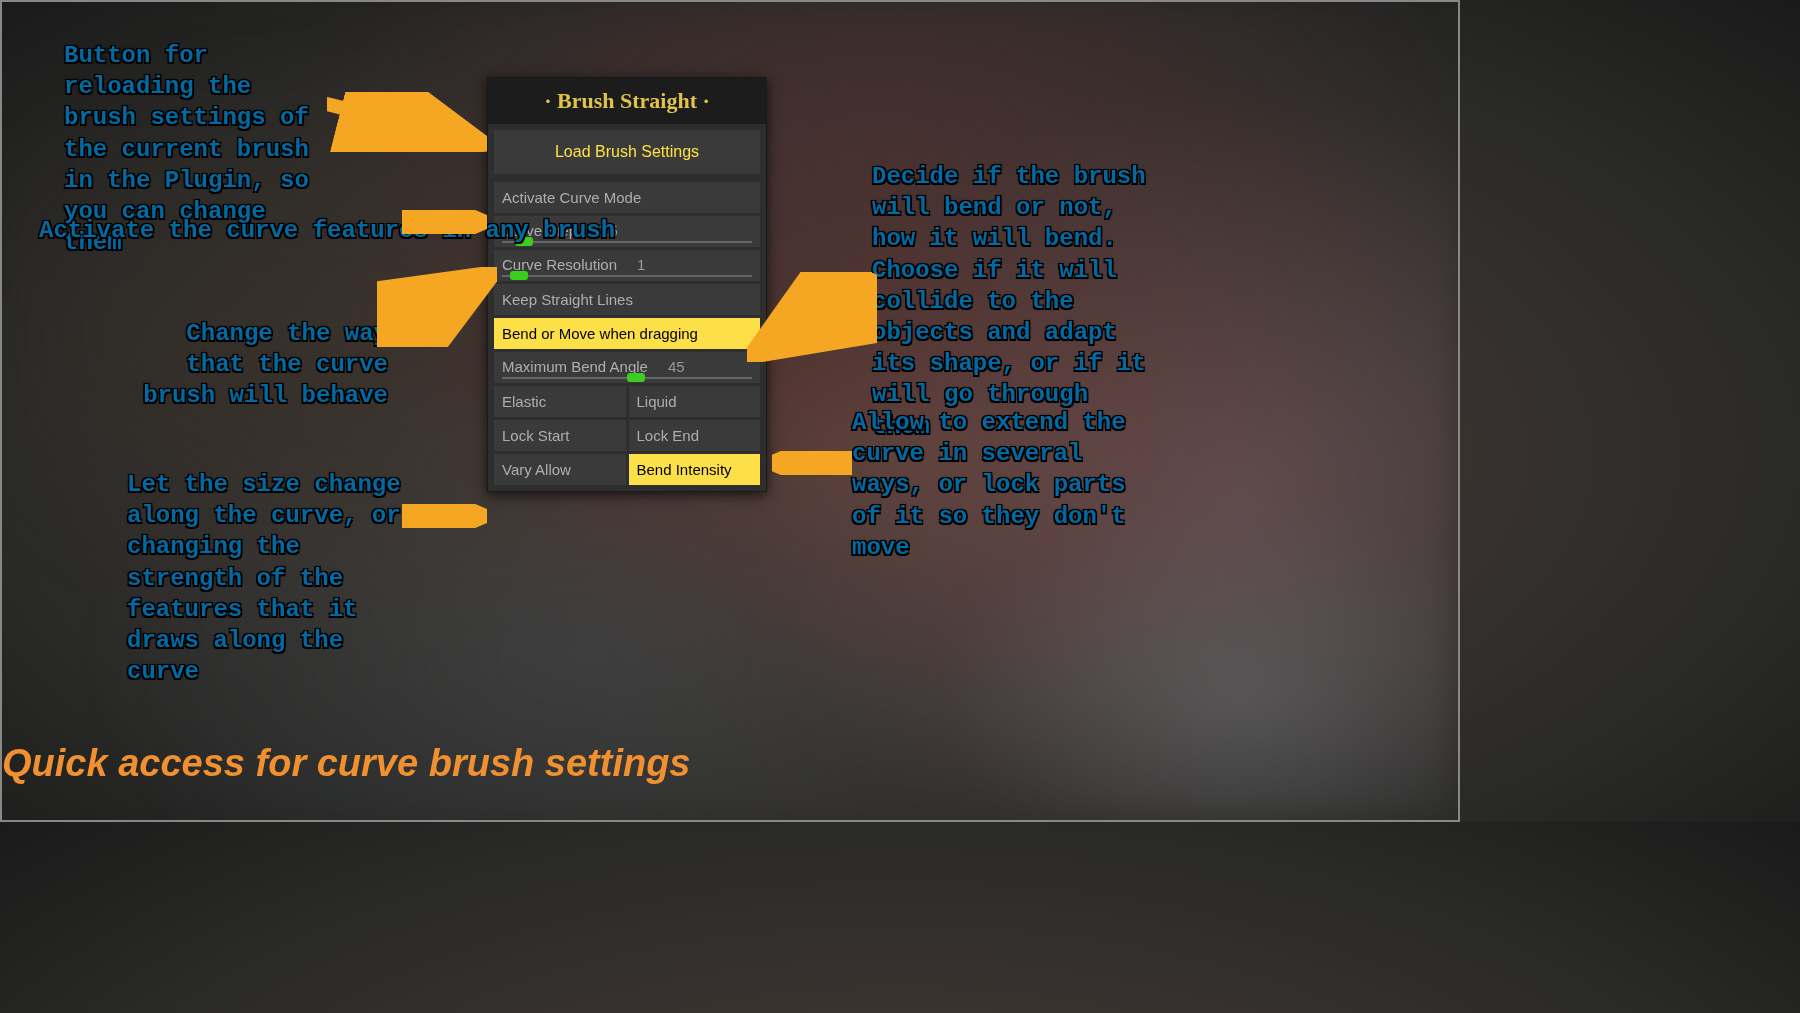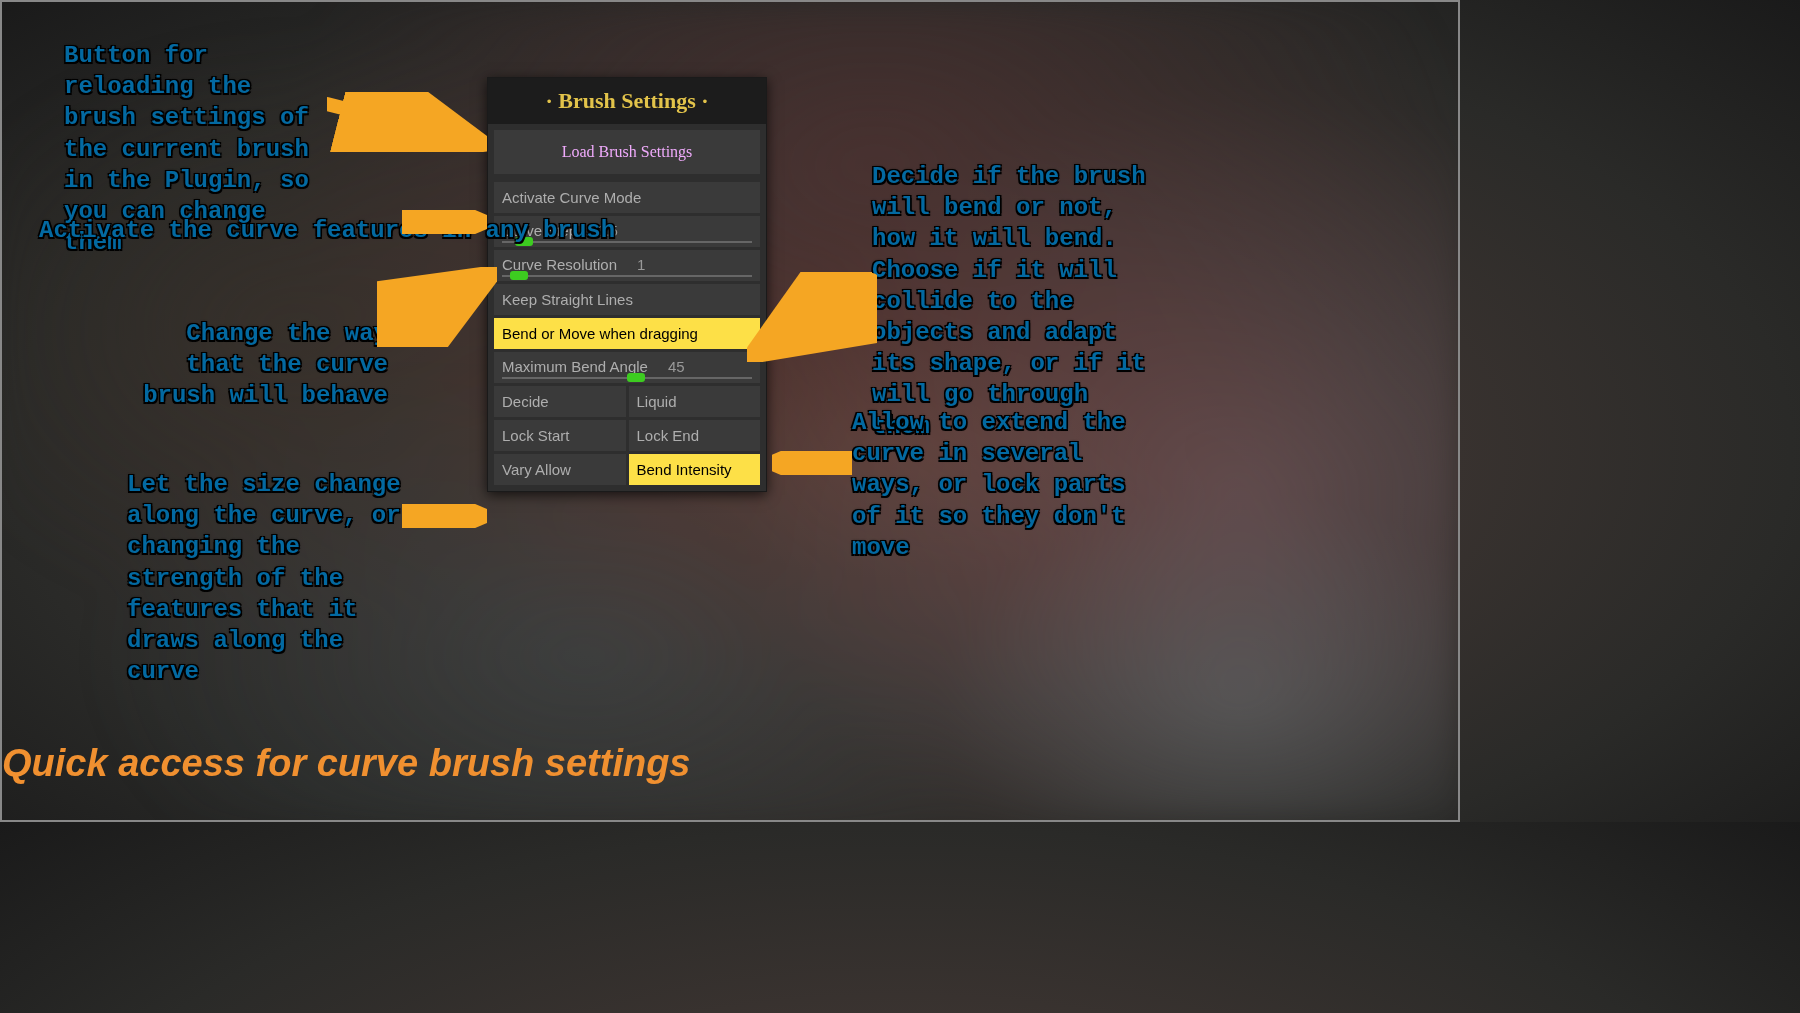--- a/index.html
+++ b/index.html
@@ -49,27 +49,27 @@
       font-family: "Palatino", "Georgia", serif;
     }
     .panel-body {
       padding: 6px;
     }
     .btn-large {
       display: flex;
       align-items: center;
       justify-content: center;
       background: #3a3a3a;
-      color: #f0abfc;
+      color: #fde047;
       font-size: 16px;
       height: 44px;
       width: 100%;
       border: none;
       cursor: pointer;
-      font-family: Liberation Serif, serif;
+      font-family: Liberation Sans, sans-serif;
     }
     .row-btn {
       display: block;
       width: 100%;
       text-align: left;
       background: #3a3a3a;
       color: #aeaeae;
       font-size: 15px;
       padding: 7px 8px;
       border: none;
@@ -146,21 +146,21 @@
       font-style: italic;
       font-family: Arial, sans-serif;
     }
   </style>
 </head>
 <body>
 
 <div class="bg-blur"></div>
 
 <div class="panel">
-  <div class="panel-header">· Brush Settings ·</div>
+  <div class="panel-header">· Brush Straight ·</div>
   <div class="panel-body">
     <button class="btn-large">Load Brush Settings</button>
     <button class="row-btn" style="margin-top:8px">Activate Curve Mode</button>
 
     <div class="slider-row">
       <div class="slider-label-row">
         <span>Curve Step</span>
         <span class="slider-value">0.5</span>
       </div>
       <div class="slider-track">
@@ -186,21 +186,21 @@
         <span>Maximum Bend Angle</span>
         <span class="slider-value">45</span>
       </div>
       <div class="slider-track">
           <div class="slider-thumb" style="left:50%"></div>
         </div>
     </div>
 
 
     <div class="split-row">
-      <button class="row-btn">Decide</button>
+      <button class="row-btn">Elastic</button>
       <button class="row-btn">Liquid</button>
     </div>
     <div class="split-row">
       <button class="row-btn">Lock Start</button>
       <button class="row-btn">Lock End</button>
     </div>
     <div class="split-row">
       <button class="row-btn">Vary Allow</button>
       <button class="row-btn active">Bend Intensity</button>
     </div>

